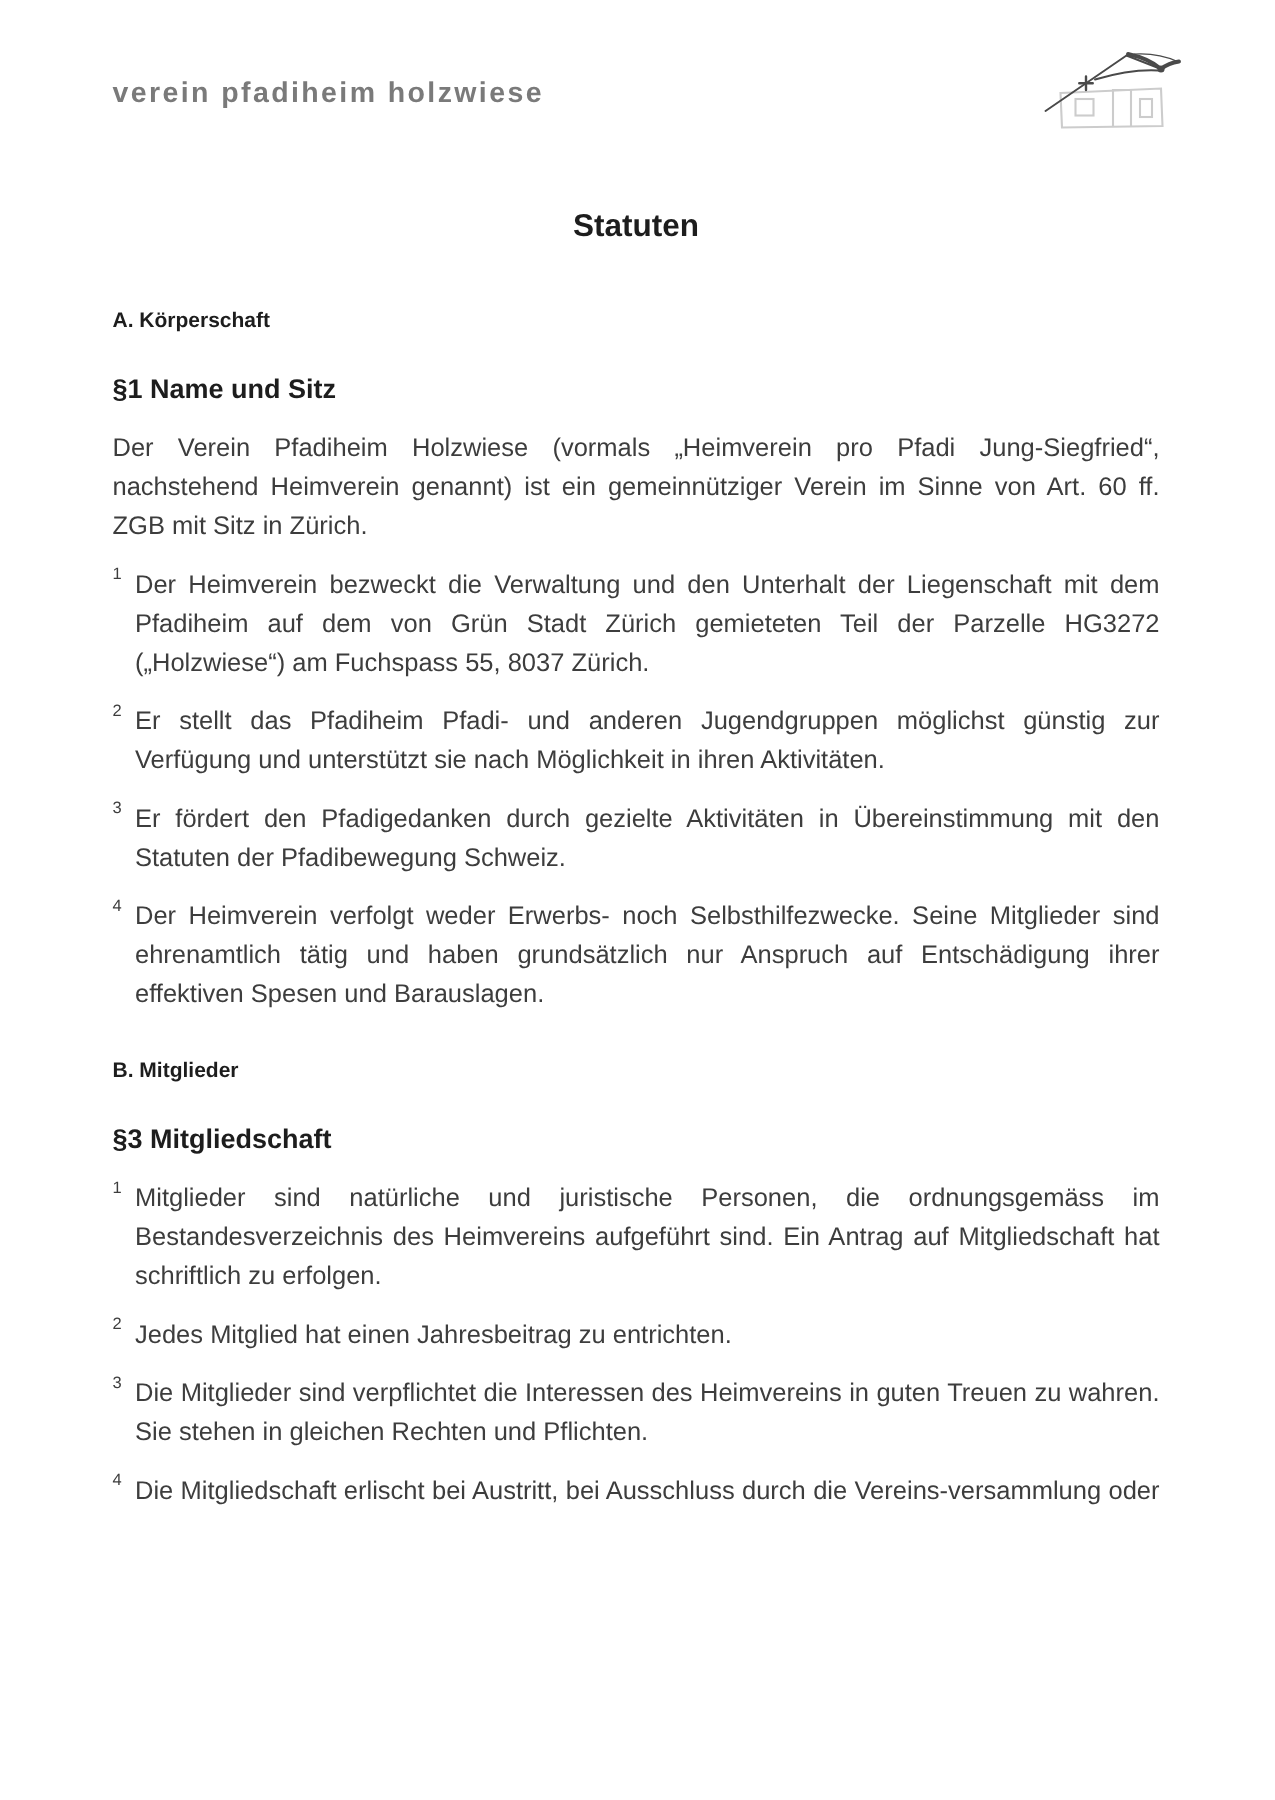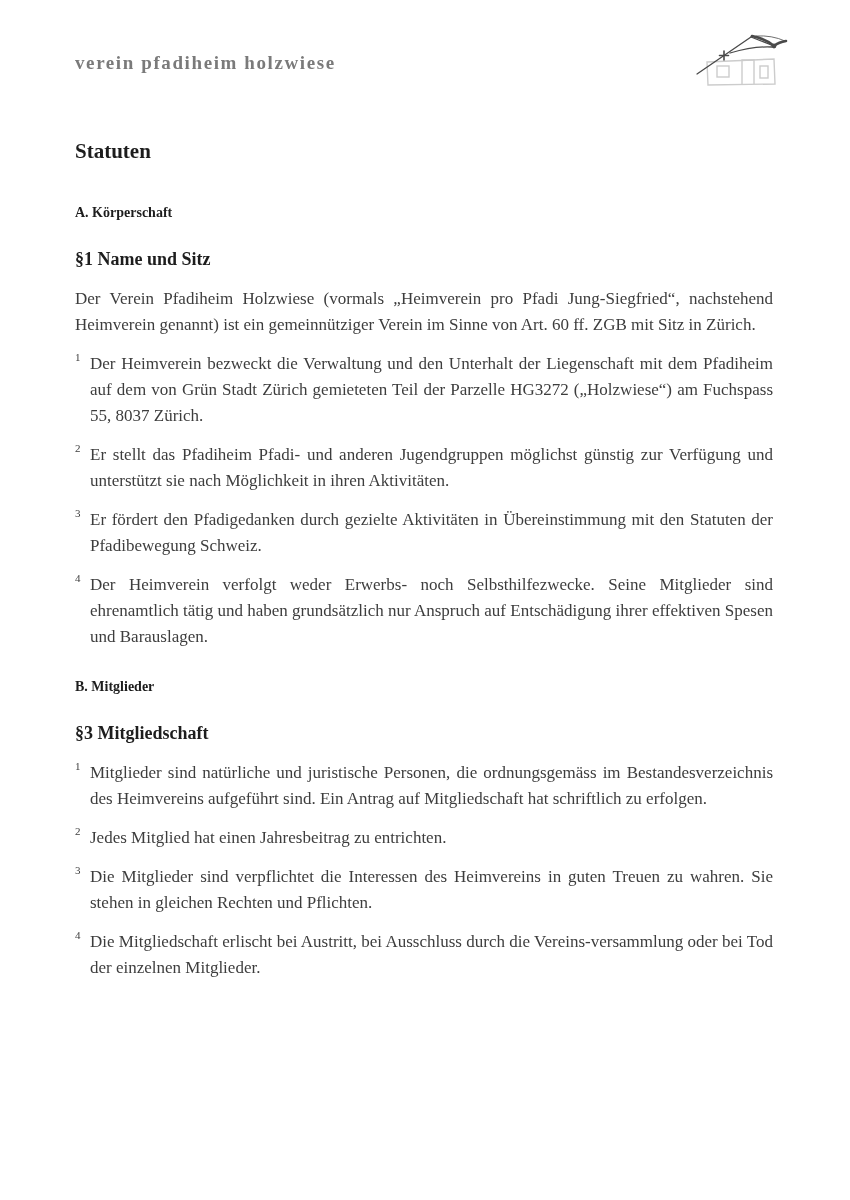--- a/index.html
+++ b/index.html
@@ -1,21 +1,21 @@
 <!DOCTYPE html>
 <html><head>
 <meta charset="utf-8">
 <style>
   html, body { margin: 0; padding: 0; background: #ffffff; }
   .page {
     position: relative;
     width: 850px;
     height: 1008px;
     background: #ffffff;
-    font-family: Liberation Serif, serif;
+    font-family: Liberation Sans, sans-serif;
     overflow: hidden;
   }
   
   .org-name {
     position: absolute;
     top: 52px;
     left: 75px;
     font-size: 19px;
     font-weight: bold;
     letter-spacing: 1.6px;
@@ -34,20 +34,21 @@
     top: 138px;
     left: 75px;
     width: 698px;
     color: #3d3d3d;
   }
   .doc-title {
     font-size: 21px;
     line-height: 26px;
     font-weight: bold;
     color: #1d1d1d;
+    text-align: center;
     margin: 0 0 36px 0;
   }
   .section-heading {
     font-size: 14px;
     line-height: 26px;
     font-weight: bold;
     color: #1d1d1d;
     margin: 0 0 22px 0;
   }
   .section-heading.spaced { margin-top: 24px; }

